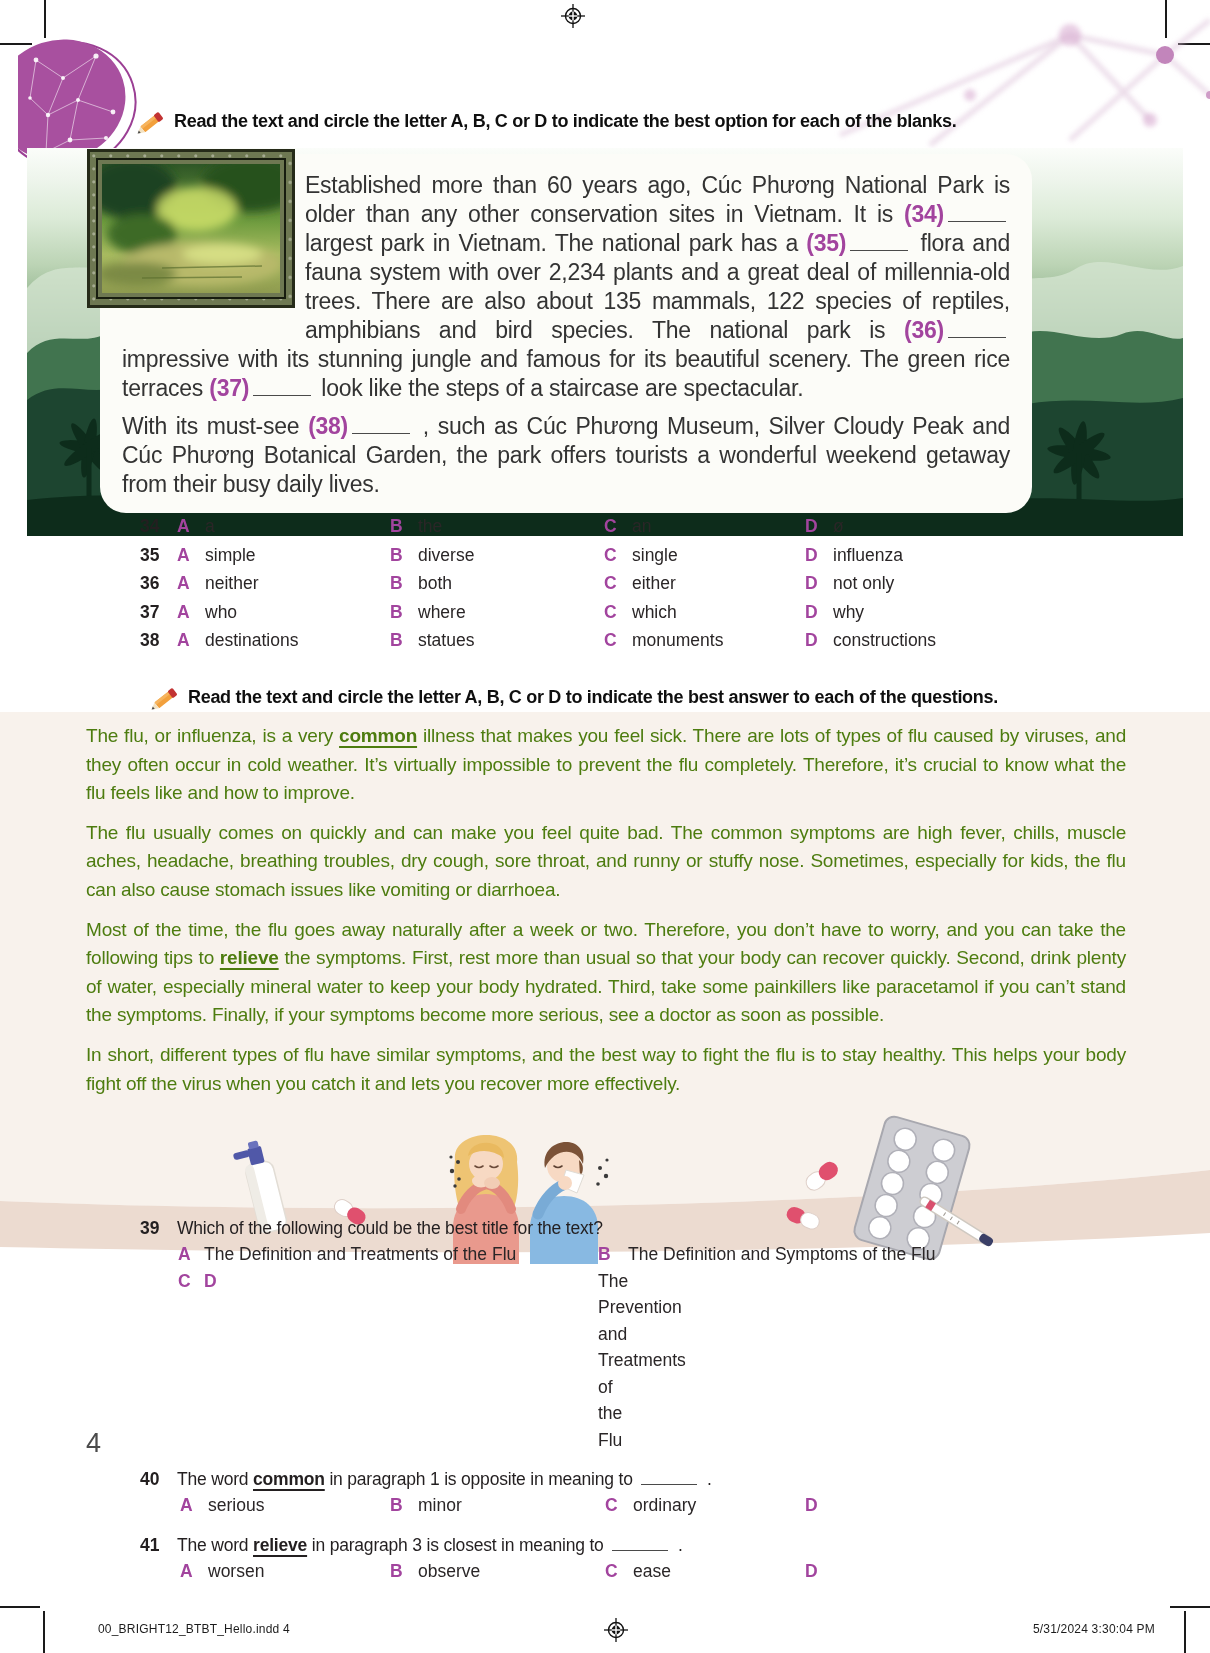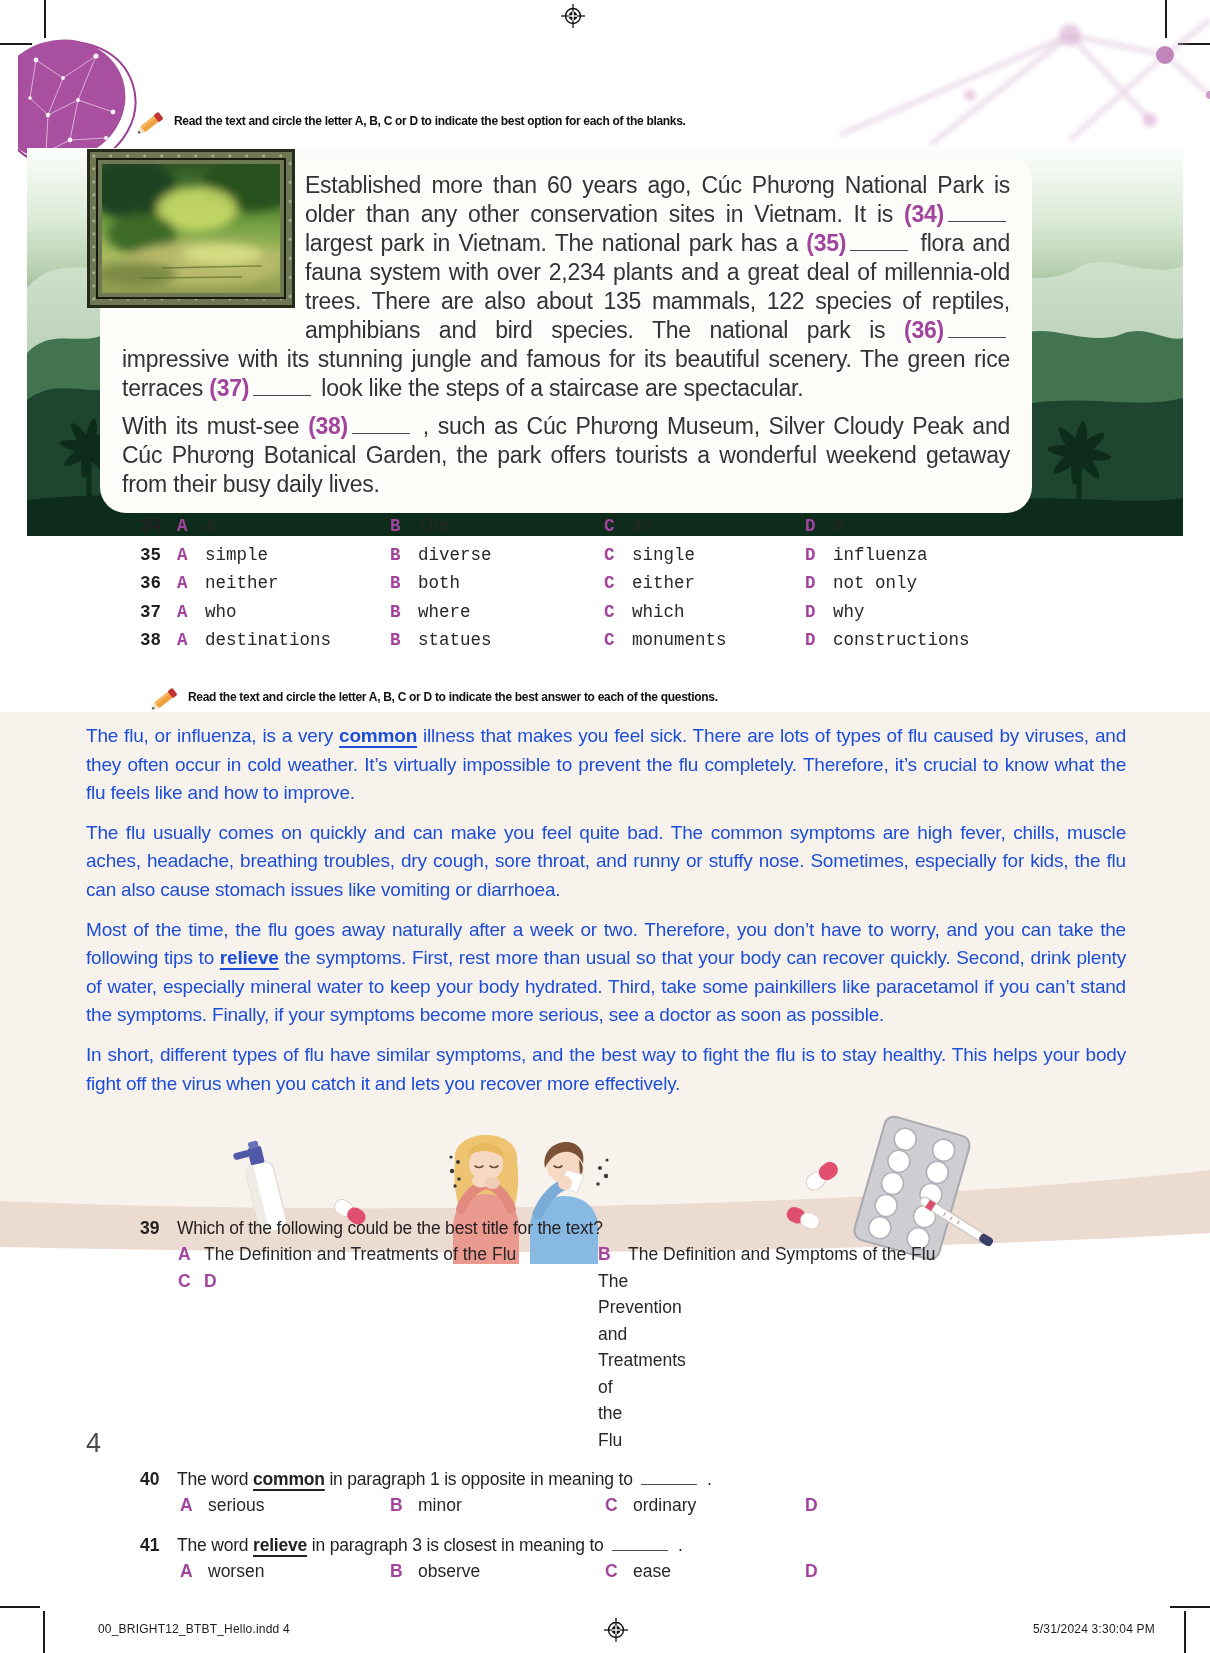--- a/index.html
+++ b/index.html
@@ -8,21 +8,21 @@
     font-family:"Liberation Sans","DejaVu Sans",sans-serif;color:#231f20;overflow:hidden;
   }
   .abs{position:absolute;}
 
   
   .cropline{position:absolute;background:#1a1a1a;}
   .regmark{position:absolute;width:24px;height:24px;}
 
   
   .instr{display:flex;align-items:flex-start;gap:8px;}
-  .instr-text{font-weight:bold;font-size:12px;letter-spacing:-0.3px;color:#0f0f0f;line-height:22px;}
+  .instr-text{font-weight:bold;font-size:18px;letter-spacing:-0.3px;color:#0f0f0f;line-height:22px;}
 
   
   .green-panel{
     left:27px;top:148px;width:1156px;height:388px;
     background:linear-gradient(180deg,#fbfdfa 0%,#eef5ec 8%,#dcebd8 18%,#bcd4b5 30%,#8cb08a 42%,#57875f 54%,#336045 66%,#204a32 78%,#173c27 90%,#123321 100%);
     overflow:hidden;
   }
   .white-box{
     position:absolute;left:73px;top:6px;width:932px;min-height:287px;
     background:#fcfcf8;border-radius:26px;
@@ -40,29 +40,29 @@
     border:3px solid #262b19;padding:6px;
     background-image:radial-gradient(circle at 22% 30%,rgba(210,212,196,.55) 1px,transparent 2px),
                      radial-gradient(circle at 70% 60%,rgba(205,208,190,.5) 1px,transparent 2.3px),
                      radial-gradient(circle at 45% 85%,rgba(200,204,188,.45) 1px,transparent 2px);
     background-size:17px 13px,23px 19px,29px 23px;
   }
   .photo-frame-inner{border:2px solid #171c0f;padding:4px;background:#6e7852;}
   .photo{width:178px;height:129px;display:block;}
 
   
-  .ex1-options{left:140px;top:516px;width:1000px;font-size:17.5px;font-family:Liberation Mono, monospace;}
+  .ex1-options{left:140px;top:516px;width:1000px;font-size:17.5px;}
   .optrow{display:grid;grid-template-columns:37px 28px 185px 28px 186px 28px 173px 28px auto;align-items:baseline;height:28.6px;}
   .optnum{font-weight:bold;color:#231f20;}
   .optletter{font-weight:bold;color:#a2449e;}
   .opttext{color:#2a2627;}
 
   
   .flu-bg{left:0;top:712px;width:1210px;height:553px;}
-  .flu-text{left:86px;top:722px;width:1040px;font-size:19px;line-height:28.6px;letter-spacing:-0.2px;color:#1d4ed8;text-align:justify;}
+  .flu-text{left:86px;top:722px;width:1040px;font-size:19px;line-height:28.6px;letter-spacing:-0.2px;color:#4d7c0f;text-align:justify;}
   .flu-text p{margin:0 0 11px 0;}
   .kw{font-weight:bold;text-decoration:underline;text-decoration-thickness:2px;text-underline-offset:4px;}
 
   
   .questions{left:140px;top:1215px;width:995px;font-size:17.5px;color:#231f20;}
   .qstem{display:grid;grid-template-columns:37px auto;align-items:baseline;line-height:26px;}
   .qstem .stem{letter-spacing:-0.2px;}
   .q39rows{margin-left:38px;}
   .q39row{display:grid;grid-template-columns:26px 394px 30px auto;align-items:baseline;line-height:26.5px;}
   .q4row{margin-left:40px;display:grid;grid-template-columns:28px 182px 28px 187px 28px 172px 28px auto;align-items:baseline;line-height:27px;}

